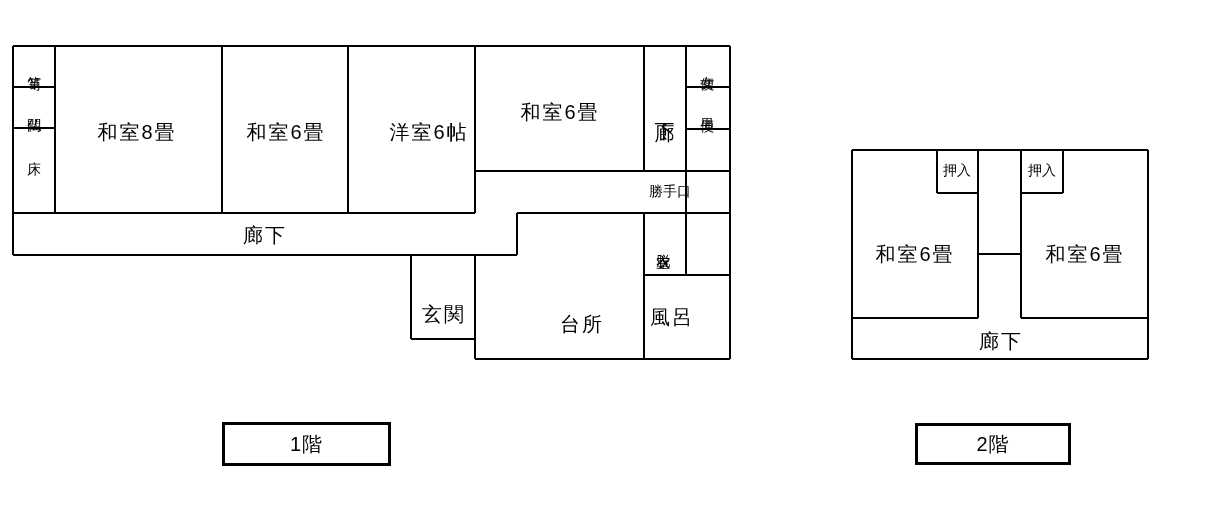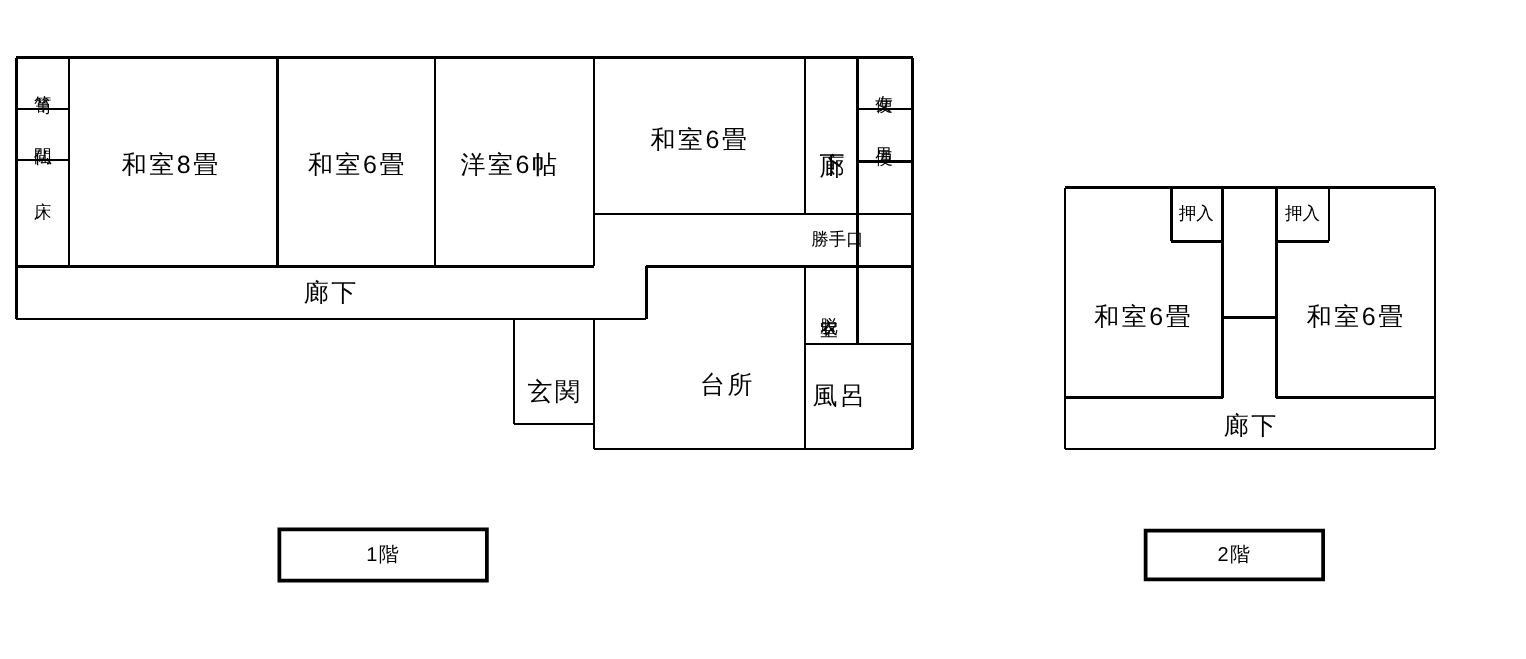--- a/index.html
+++ b/index.html
@@ -44,21 +44,21 @@
   .floor-box {
     position: absolute;
     border: 3px solid #000000;
     background: #ffffff;
     display: flex;
     align-items: center;
     justify-content: center;
     box-sizing: border-box;
   }
   .floor-box .lbl-inline {
-    font-size: 16px;
+    font-size: 20px;
     letter-spacing: 1px;
     color: #000000;
   }
 </style>
 </head>
 <body>
 
 <div class="canvas">
 
   <svg class="walls" width="1221" height="527" viewBox="0 0 1221 527">
@@ -110,39 +110,39 @@
       <line x1="1063" y1="150" x2="1063" y2="193"></line>
       <line x1="1148" y1="150" x2="1148" y2="359"></line>
     </g>
   </svg>
 
   <div class="lbl small v" style="left:34px;top:66px">箪笥</div>
   <div class="lbl small v" style="left:34px;top:108px">仏間</div>
   <div class="lbl small" style="left:34px;top:170px">床</div>
   <div class="lbl big" style="left:137px;top:132px">和室8畳</div>
   <div class="lbl big" style="left:286px;top:132px">和室6畳</div>
-  <div class="lbl big" style="left:408px;top:132px">洋室6帖</div>
+  <div class="lbl big" style="left:429px;top:132px">洋室6帖</div>
   <div class="lbl big" style="left:560px;top:112px">和室6畳</div>
   <div class="lbl big v" style="left:665px;top:107px">廊下</div>
   <div class="lbl small v" style="left:707px;top:66px">女便</div>
   <div class="lbl small v" style="left:707px;top:108px">男便</div>
   <div class="lbl small" style="left:670px;top:192px">勝手口</div>
   <div class="lbl small v" style="left:663px;top:244px">脱衣室</div>
   <div class="lbl big" style="left:265px;top:235px">廊下</div>
   <div class="lbl big" style="left:444px;top:314px">玄関</div>
-  <div class="lbl big" style="left:582px;top:308px">台所</div>
+  <div class="lbl big" style="left:582px;top:324px">台所</div>
   <div class="lbl big" style="left:672px;top:317px">風呂</div>
 
   <div class="lbl small" style="left:957px;top:171px">押入</div>
   <div class="lbl small" style="left:1042px;top:171px">押入</div>
   <div class="lbl big" style="left:915px;top:254px">和室6畳</div>
   <div class="lbl big" style="left:1085px;top:254px">和室6畳</div>
   <div class="lbl big" style="left:1001px;top:341px"></div>
   <div class="lbl big" style="left:1001px;top:341px">廊下</div>
 
   <div class="floor-box" style="left:222px;top:422px;width:169px;height:44px">
     <span class="lbl-inline">1階</span>
   </div>
-  <div class="floor-box" style="left:915px;top:423px;width:145px;height:42px">
+  <div class="floor-box" style="left:915px;top:423px;width:156px;height:42px">
     <span class="lbl-inline">2階</span>
   </div>
 
 </div>
 
 </body></html>

